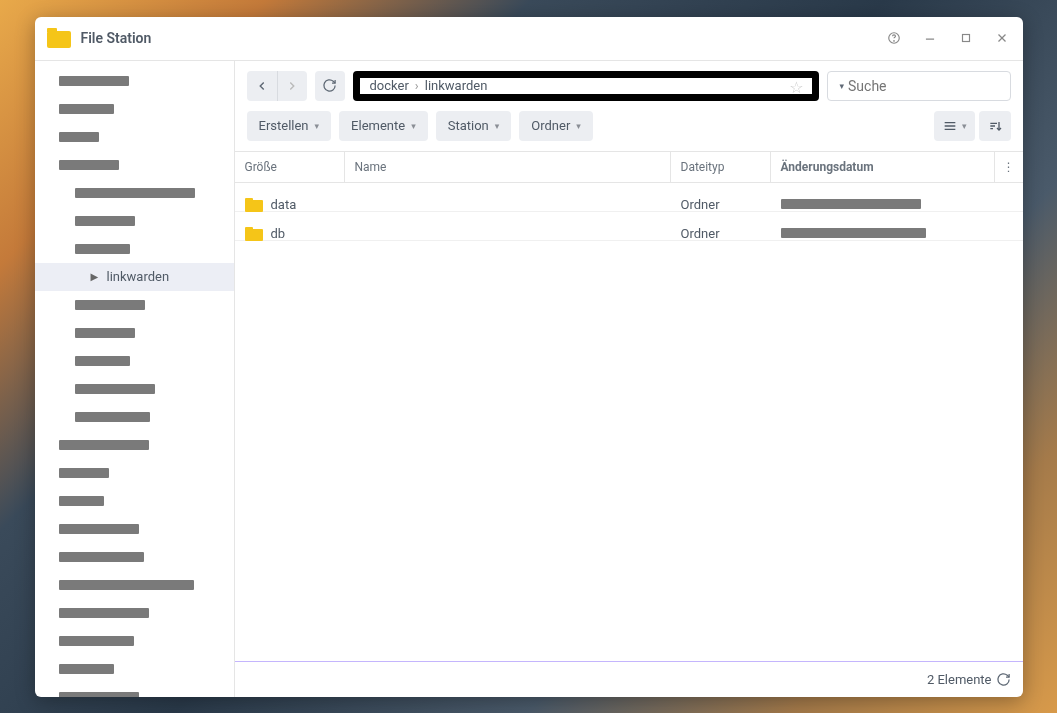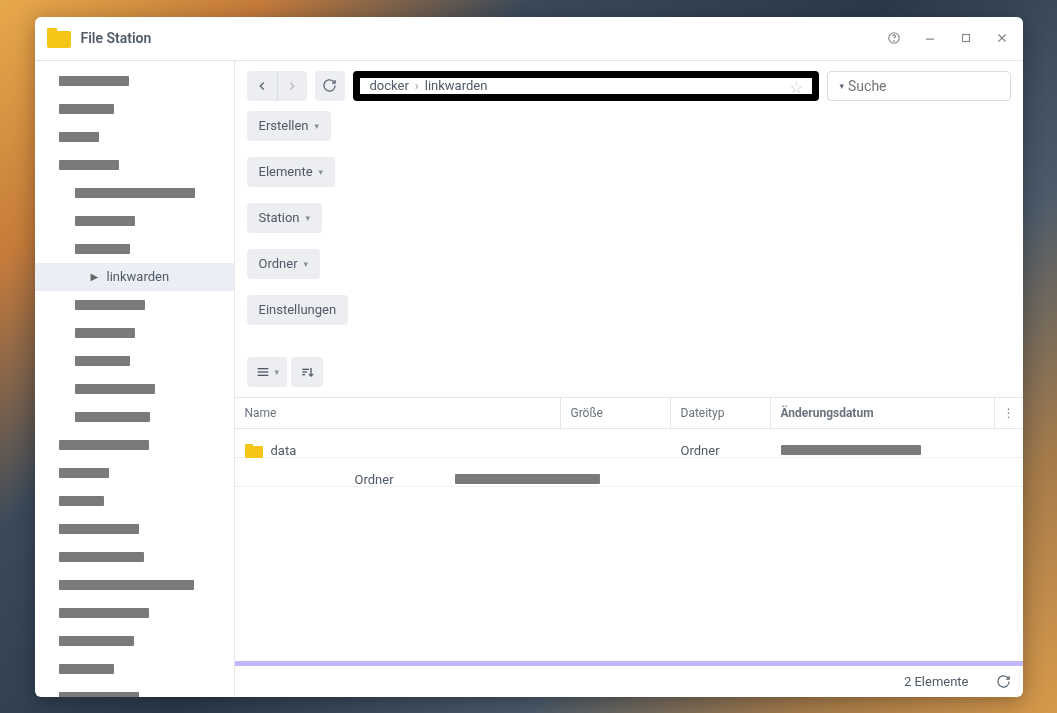--- a/index.html
+++ b/index.html
@@ -79,21 +79,21 @@
 .crumb-sep { margin: 0 6px; color: #999; }
 .star { position: absolute; right: 8px; color: #ccc; cursor: pointer; font-size: 16px; }
 .search-box {
   width: 184px; height: 30px; border: 1px solid #d8dbe0; border-radius: 4px;
   display: flex; align-items: center; padding: 0 8px; gap: 4px;
 }
 .search-box input { border: none; outline: none; flex: 1; font-size: 14px; background: transparent; }
 .search-box svg { width: 14px; height: 14px; color: #505a66; }
 .search-caret { font-size: 9px; color: #606a76; }
 .toolbar2 {
-  display: flex; align-items: flex-start; gap: 16px; padding: 4px 12px 10px 12px; flex-direction: column;
+  display: flex; align-items: center; gap: 8px; padding: 4px 12px 10px 12px;
 }
 .tb-btn {
   height: 30px; padding: 0 12px; background: #eceef2; border-radius: 4px;
   display: flex; align-items: center; gap: 6px; cursor: pointer;
   font-size: 13px; color: #505a66;
 }
 .tb-caret { font-size: 9px; color: #8a8e95; }
 .tb-spacer { flex: 1; }
 .view-group { display: flex; gap: 4px; }
 .view-btn {
@@ -126,23 +126,23 @@
 }
 .folder-icon::before {
   content: ""; position: absolute; top: 0; left: 0;
   width: 8px; height: 3px; background: #f5c518; border-radius: 1px 1px 0 0;
 }
 .folder-icon::after {
   content: ""; position: absolute; top: 2px; left: 0;
   width: 18px; height: 12px; background: #f5c518; border-radius: 1px;
 }
 .statusbar {
-  height: 36px; border-top: 5px solid #c4b5fd;
+  height: 36px; border-top: 1px solid #c4b5fd;
   display: flex; align-items: center; justify-content: flex-end;
-  padding: 0 12px; gap: 27px; font-size: 13px; color: #505a66;
+  padding: 0 12px; gap: 4px; font-size: 13px; color: #505a66;
 }
 .status-refresh { cursor: pointer; color: #606a76; display: flex; }
 .status-refresh svg { width: 15px; height: 15px; }
 </style>
 </head>
 <body>
 
 <div class="window">
 
   <div class="titlebar">
@@ -297,23 +297,20 @@
             <span class="tb-caret">▾</span>
           </div>
         <div class="tb-btn">
             <span>Station</span>
             <span class="tb-caret">▾</span>
           </div>
         <div class="tb-btn">
             <span>Ordner</span>
             <span class="tb-caret">▾</span>
           </div>
-        <div class="tb-btn">
-            <span>Einstellungen</span>
-          </div>
         <div class="tb-spacer"></div>
         <div class="view-group">
           <div class="view-btn">
             <svg viewBox="0 0 24 24" stroke="currentColor" stroke-width="2">
                 <line x1="4" y1="7" x2="20" y2="7"></line>
                 <line x1="4" y1="12" x2="20" y2="12"></line>
                 <line x1="4" y1="17" x2="20" y2="17"></line>
               </svg>
             <span class="tb-caret" style="margin-left:4px">▾</span>
           </div>
@@ -323,38 +320,42 @@
                 <path d="M5 12h7"></path>
                 <path d="M5 16h4"></path>
                 <path d="M18 6v12"></path>
                 <polyline points="15 15 18 18 21 15"></polyline>
               </svg>
           </div>
         </div>
       </div>
 
       <div class="table-head">
+        <div class="th th-size">Größe</div>
         <div class="th th-name">Name</div>
-        <div class="th th-size">Größe</div>
         <div class="th th-type">Dateityp</div>
         <div class="th th-date">Änderungsdatum</div>
         <div class="th th-menu">⋮</div>
       </div>
 
       <div class="table-body" id="filelist">
           <div class="row">
             <div class="td td-name">
               <div class="folder-icon"></div>
               <span>data</span>
             </div>
             <div class="td td-size"></div>
             <div class="td td-type">Ordner</div>
             <div class="td td-date"><span class="redact" style="display:inline-block;width:140px"></span></div>
           </div>
           <div class="row">
+            <div class="td td-name">
+              <div class="folder-icon"></div>
+              <span>db</span>
+            </div>
             <div class="td td-size"></div>
             <div class="td td-type">Ordner</div>
             <div class="td td-date"><span class="redact" style="display:inline-block;width:145px"></span></div>
           </div>
         </div>
 
       <div class="statusbar">
         <span>2 Elemente</span>
         <div class="status-refresh">
           <svg viewBox="0 0 24 24" fill="none" stroke="currentColor" stroke-width="2">

